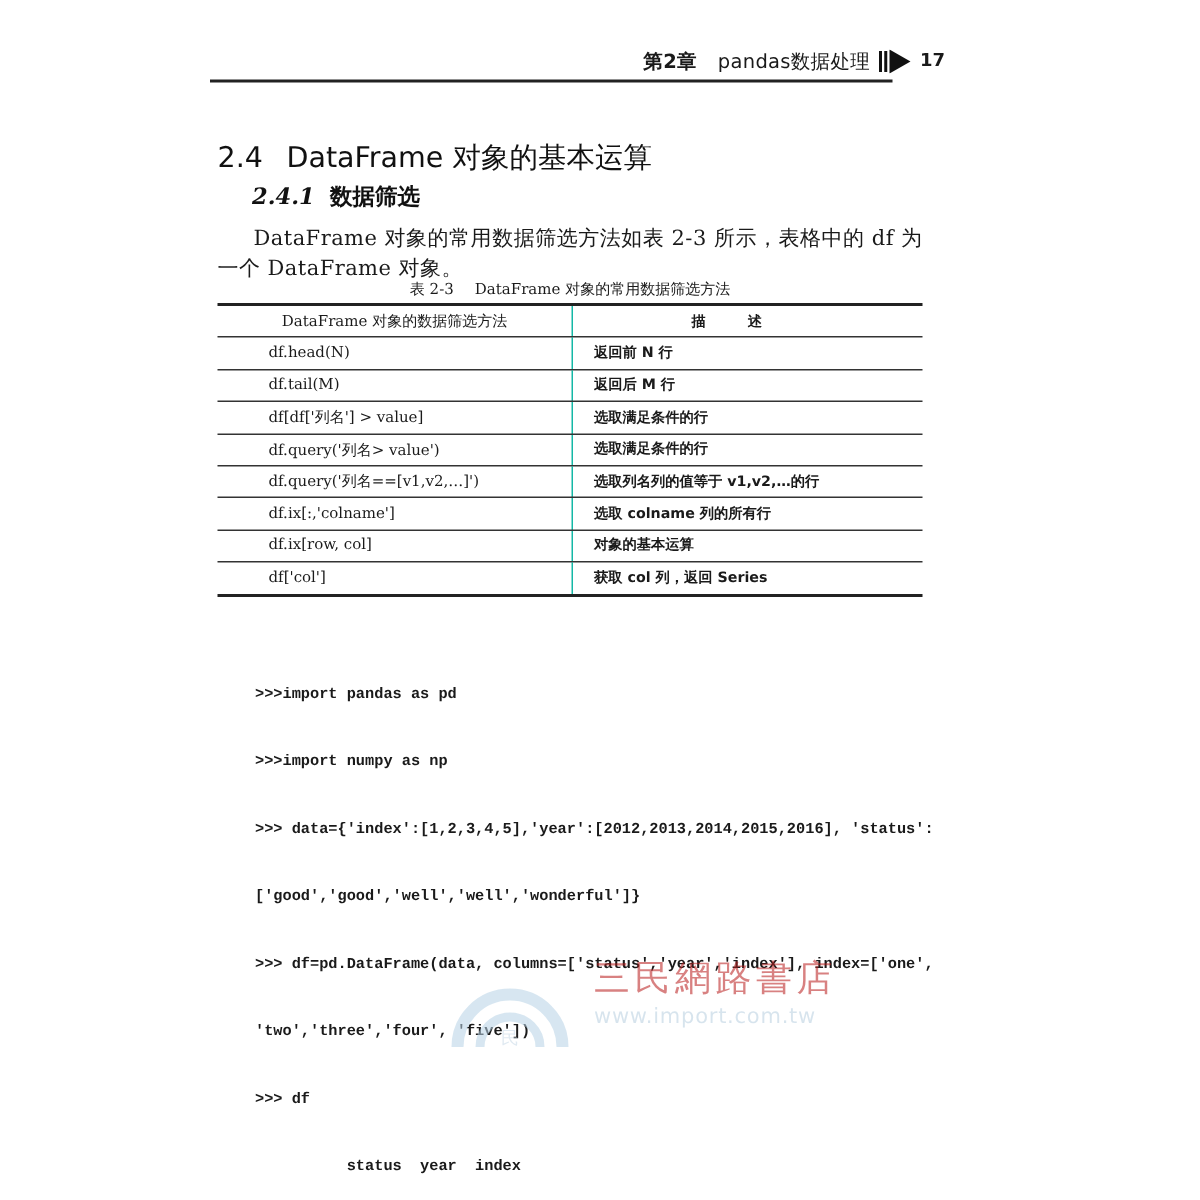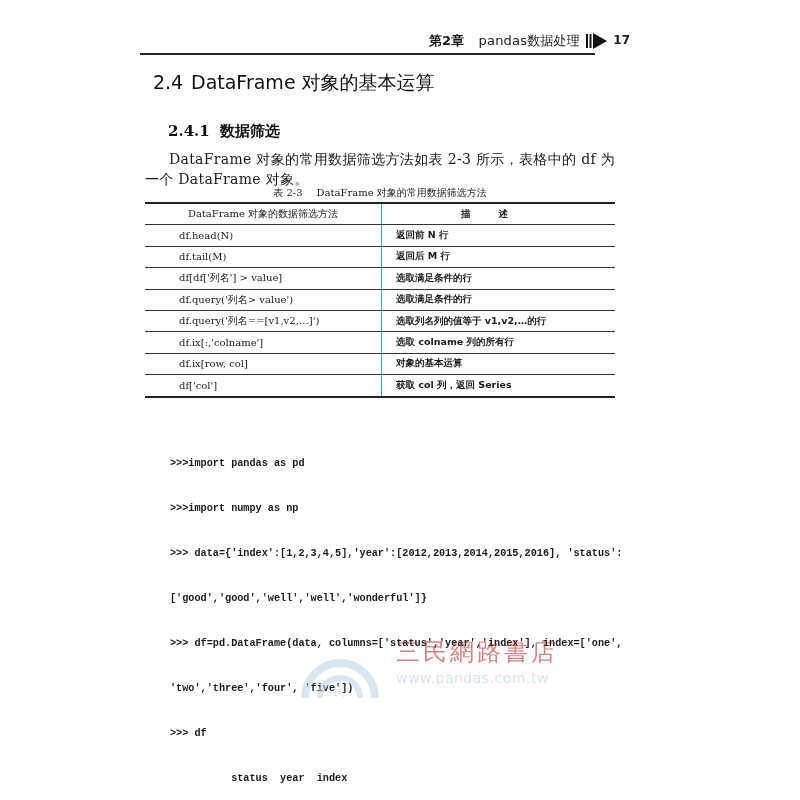--- a/index.html
+++ b/index.html
@@ -7,24 +7,24 @@
   .page { position: absolute; left: 0; top: 0; width: 800px; height: 800px; }
 
   
   .run-header { position: absolute; left: 140px; top: 30px; width: 490px; height: 24px; }
   .run-header .rule { position: absolute; left: 0; top: 23px; width: 455px; height: 2px; background: #222; }
   .run-header .chapter { position: absolute; right: 50px; top: 2px; font-family: "DejaVu Sans", sans-serif; font-size: 13px; font-weight: bold; letter-spacing: 0.2px; }
   .run-header .chapter span { margin-left: 14px; font-weight: normal; }
   .run-header .marker { position: absolute; right: 22px; top: 3px; width: 22px; height: 16px; }
   .run-header .pageno { position: absolute; right: 0; top: 3px; font-family: "DejaVu Sans", sans-serif; font-size: 12px; font-weight: bold; }
 
-  .h2 { position: absolute; left: 145px; top: 70px; font-family: "DejaVu Sans", sans-serif; font-size: 19px; font-weight: normal; color: #111; text-align: center; }
+  .h2 { position: absolute; left: 145px; top: 92px; font-family: "DejaVu Sans", sans-serif; font-size: 19px; font-weight: normal; color: #111; }
   .h2 .num { display: inline-block; width: 46px; }
   .h3 { position: absolute; left: 168px; top: 122px; font-family: "DejaVu Serif", serif; font-size: 15px; font-weight: bold; color: #111; }
-  .h3 .num { display: inline-block; width: 52px; }
+  .h3 .num { display: inline-block; width: 52px; font-style: italic; }
   .para { position: absolute; left: 145px; top: 149px; width: 470px; font-size: 14px; line-height: 20px; text-indent: 24px; text-align: justify; letter-spacing: 0.3px; }
 
   .tcap { position: absolute; left: 145px; top: 186px; width: 470px; text-align: center; font-size: 10px; font-weight: normal; }
   .tcap .num { margin-right: 14px; }
 
   table.methods { position: absolute; left: 145px; top: 202px; width: 470px; border-collapse: collapse; font-size: 10px; }
   table.methods th, table.methods td { height: 20.4px; padding: 0 0 0 34px; border-bottom: 1px solid #333; text-align: left; font-weight: normal; white-space: nowrap; }
   table.methods td:first-child, table.methods th:first-child { width: 202px; border-right: 1px solid #14b8a6; }
   table.methods th { text-align: center; padding: 0; }
   table.methods td.desc { padding-left: 14px; font-weight: bold; font-family: "DejaVu Sans", sans-serif; font-size: 9.5px; }
@@ -136,16 +136,16 @@
     
   </div>
 
   <div class="watermark">
     <svg class="arc" viewBox="0 0 80 60">
       <path d="M5 58 A35 35 0 0 1 75 58" fill="none" stroke="#b8d3e6" stroke-width="8"></path>
       <path d="M20 58 A20 20 0 0 1 60 58" fill="none" stroke="#b8d3e6" stroke-width="6"></path>
       <text x="40" y="56" font-size="12" text-anchor="middle" fill="#c6d8e6" font-family="DejaVu Serif, serif">民</text>
     </svg>
     <div class="cn">三民網路書店</div>
-    <div class="url">www.pandas.com.tw</div>
+    <div class="url">www.import.com.tw</div>
   </div>
 
 </div>
 
 </body></html>

